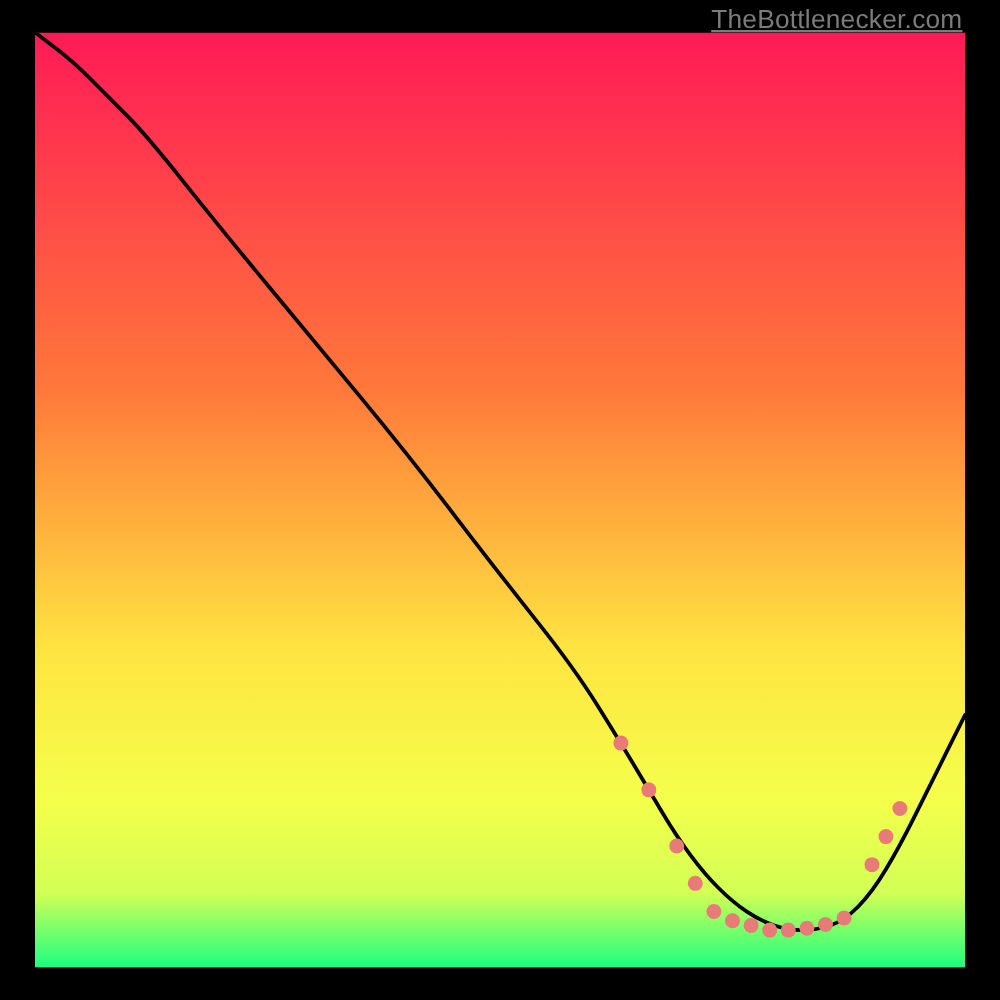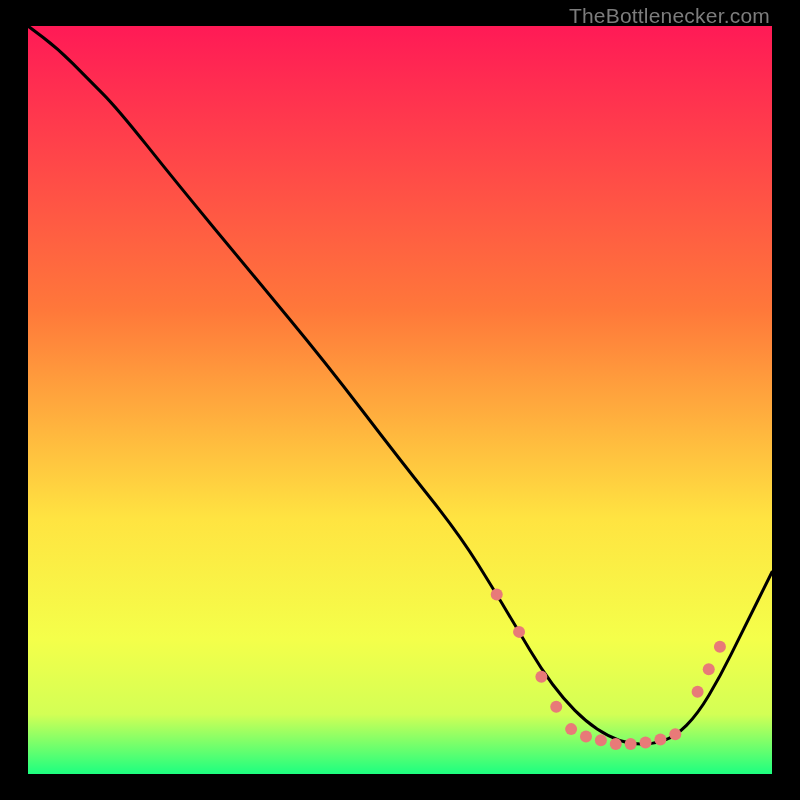--- a/index.html
+++ b/index.html
@@ -20,20 +20,21 @@
     background: #000;
   }
   .watermark {
     position: absolute;
     top: 4px;
     right: 30px;
     color: #7c7c7c;
     font-size: 21px;
     font-weight: 500;
     letter-spacing: 0.2px;
+    text-decoration: underline;
   }
   svg {
     display: block;
   }
 </style>
 </head>
 <body>
 
 <div class="watermark">TheBottlenecker.com</div>
 

